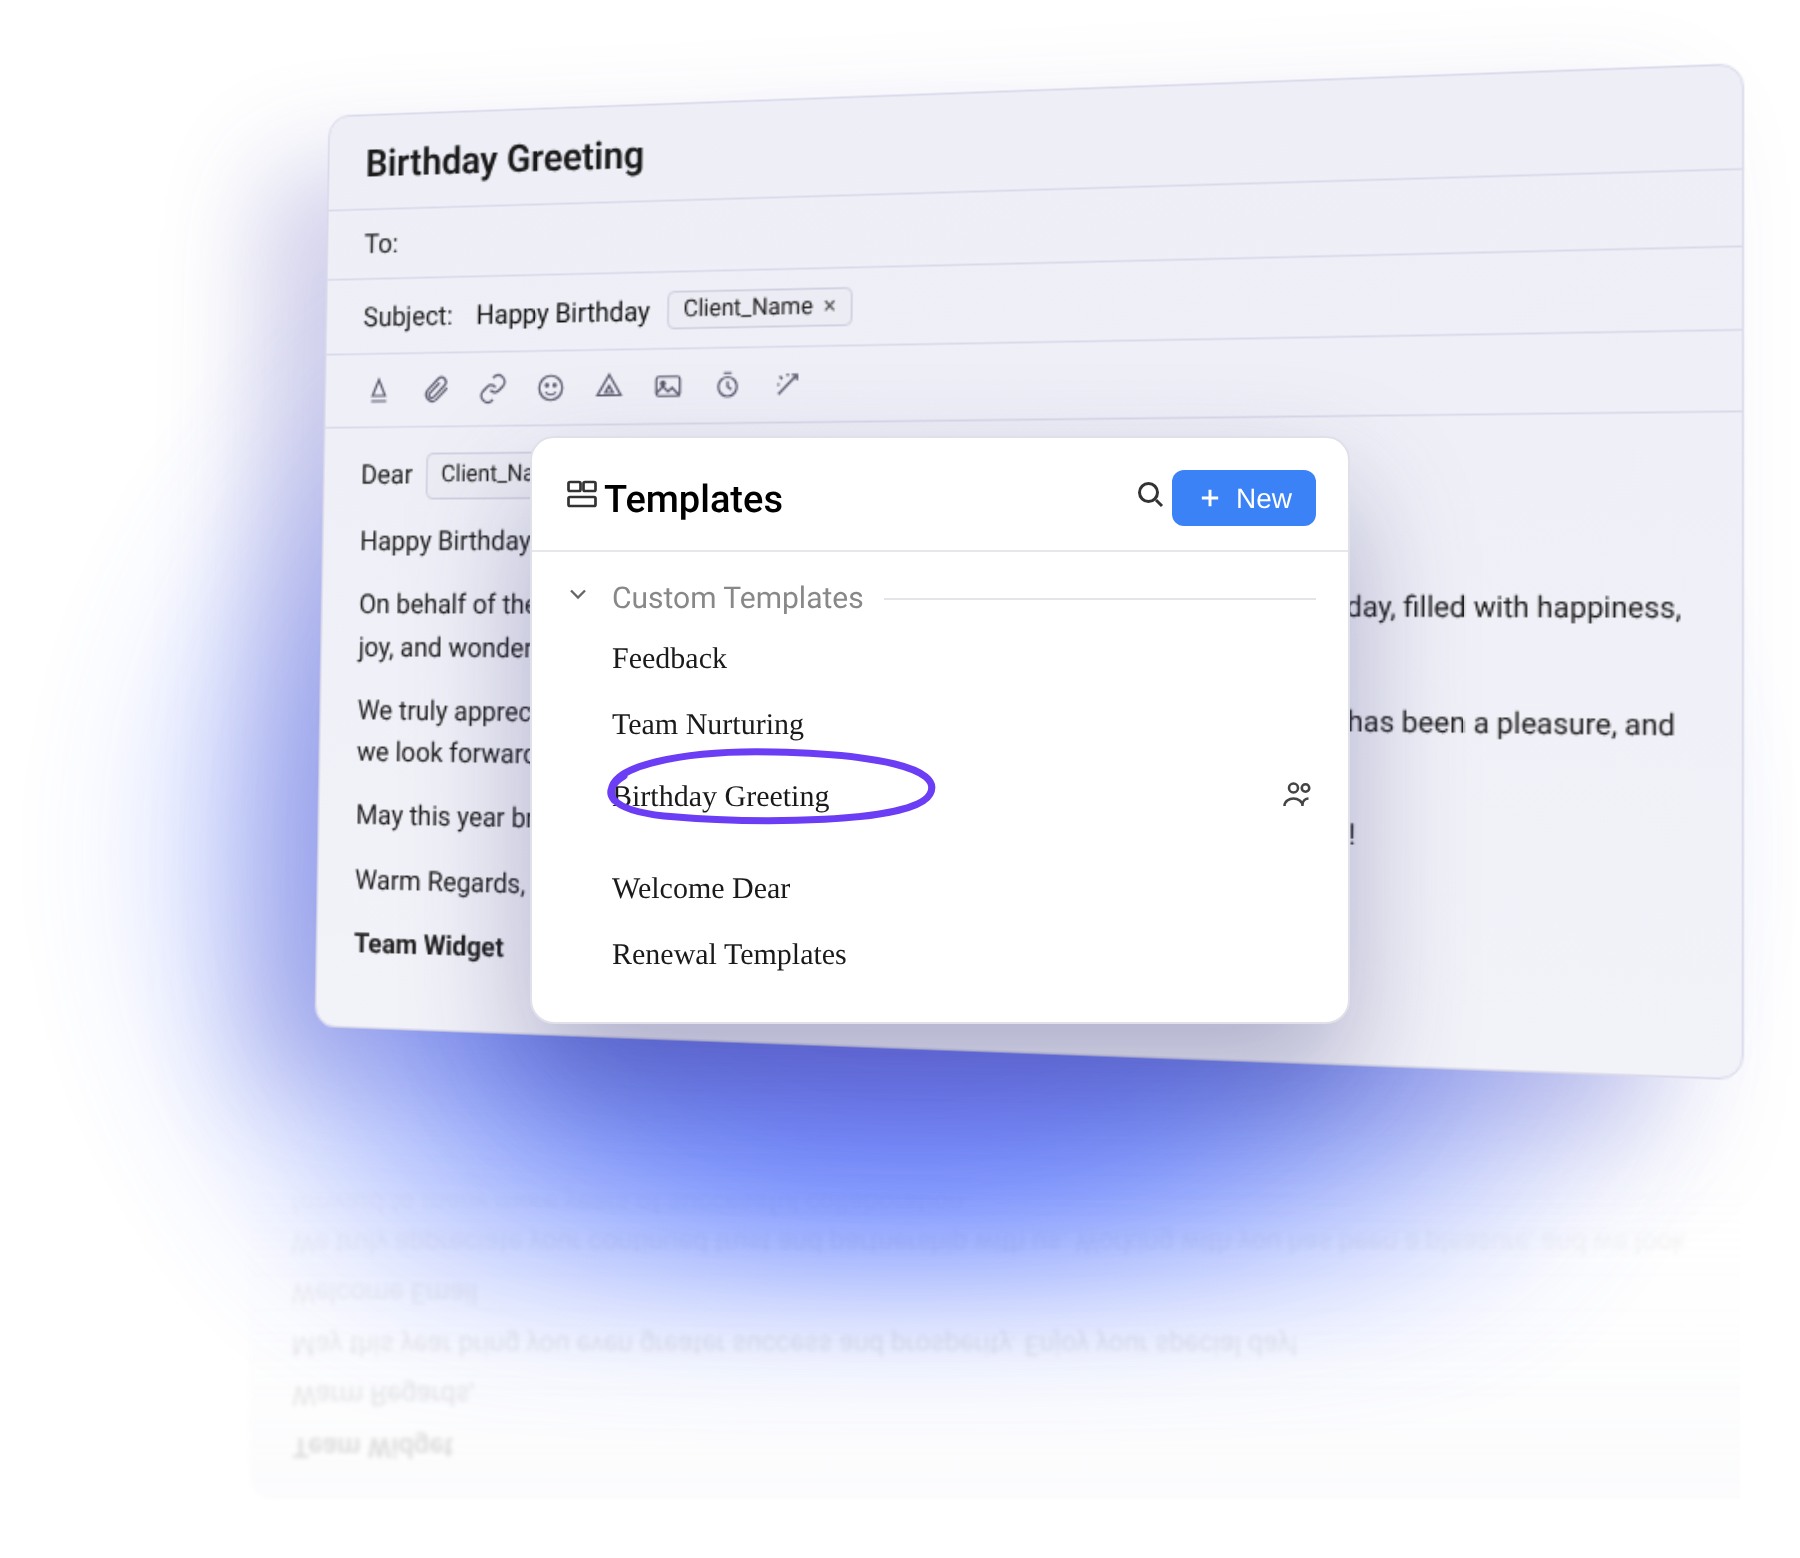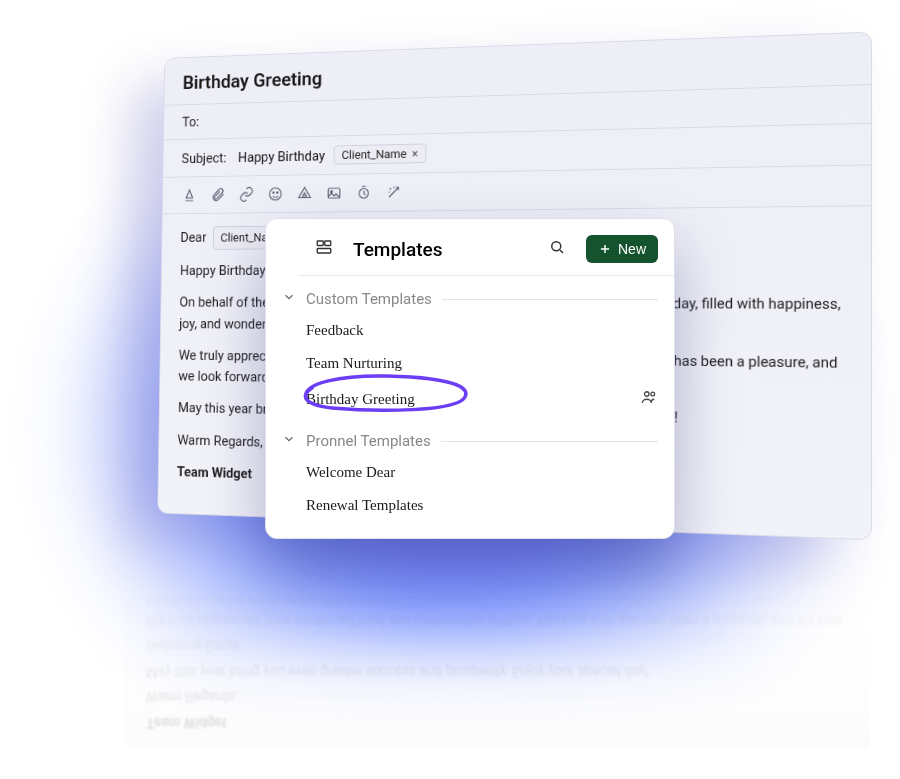--- a/index.html
+++ b/index.html
@@ -84,31 +84,30 @@
     width:408px;
     background:#fff;
     border:1px solid #e0e0ea;
     border-radius:12px;
     box-shadow:0 30px 60px rgba(50,50,120,0.35),
                0 0 0 1px rgba(255,255,255,0.4) inset;
     z-index:5;
     padding:12px 0 16px;
   }
   .pop-head{
-    display:flex;align-items:center;gap:20px;
+    display:flex;align-items:center;gap:2px;
     padding:4px 16px 12px;
     border-bottom:1px solid #e6e6ee;
-    margin-left:33px;
   }
   .pop-head .ticon{color:#333;}
   .pop-head .ptitle{font-size:19px;font-weight:500;flex:1;}
   .pop-head .search{color:#333;}
   .newbtn{
     display:flex;align-items:center;gap:6px;
-    background:#14532d;color:#fff;
+    background:#3b82f6;color:#fff;
     border-radius:6px;padding:6px 12px;font-size:14px;font-weight:500;
     border:none;
   }
 
   .section{
     padding:10px 16px 0;
     font-size:15px;
   }
   .sect-head{
     display:flex;align-items:center;gap:10px;color:#888;
@@ -301,28 +300,20 @@
             <circle cx="17" cy="8" r="2.5"></circle>
               <path d="M15 19c0-2.5 2-4 4-4"></path>
             </svg></span>
         <svg class="ring" viewBox="0 0 190 42">
           <path d="M20 28 C 10 10, 60 3, 100 4 C 150 5, 185 12, 178 25 C 170 40, 90 40, 45 36 C 18 33, 12 24, 25 16" fill="none" stroke="#6b3df5" stroke-width="3.5" stroke-linecap="round"></path>
           </svg>
       </div>
     </div>
 
     <div class="section">
-      <div class="sect-head">
-        <span class="chev">
-          <svg width="14" height="14" viewBox="0 0 24 24" fill="none" stroke="#666" stroke-width="2">
-            <path d="M6 9l6 6 6-6"></path>
-            </svg></span>
-        <span>Pronnel Templates</span>
-        <span class="line"></span>
-      </div>
       <div class="item">
         <span>Welcome Dear</span>
         </div>
       <div class="item">
         <span>Renewal Templates</span>
         </div>
     </div>
   </div>
 </div>
 

